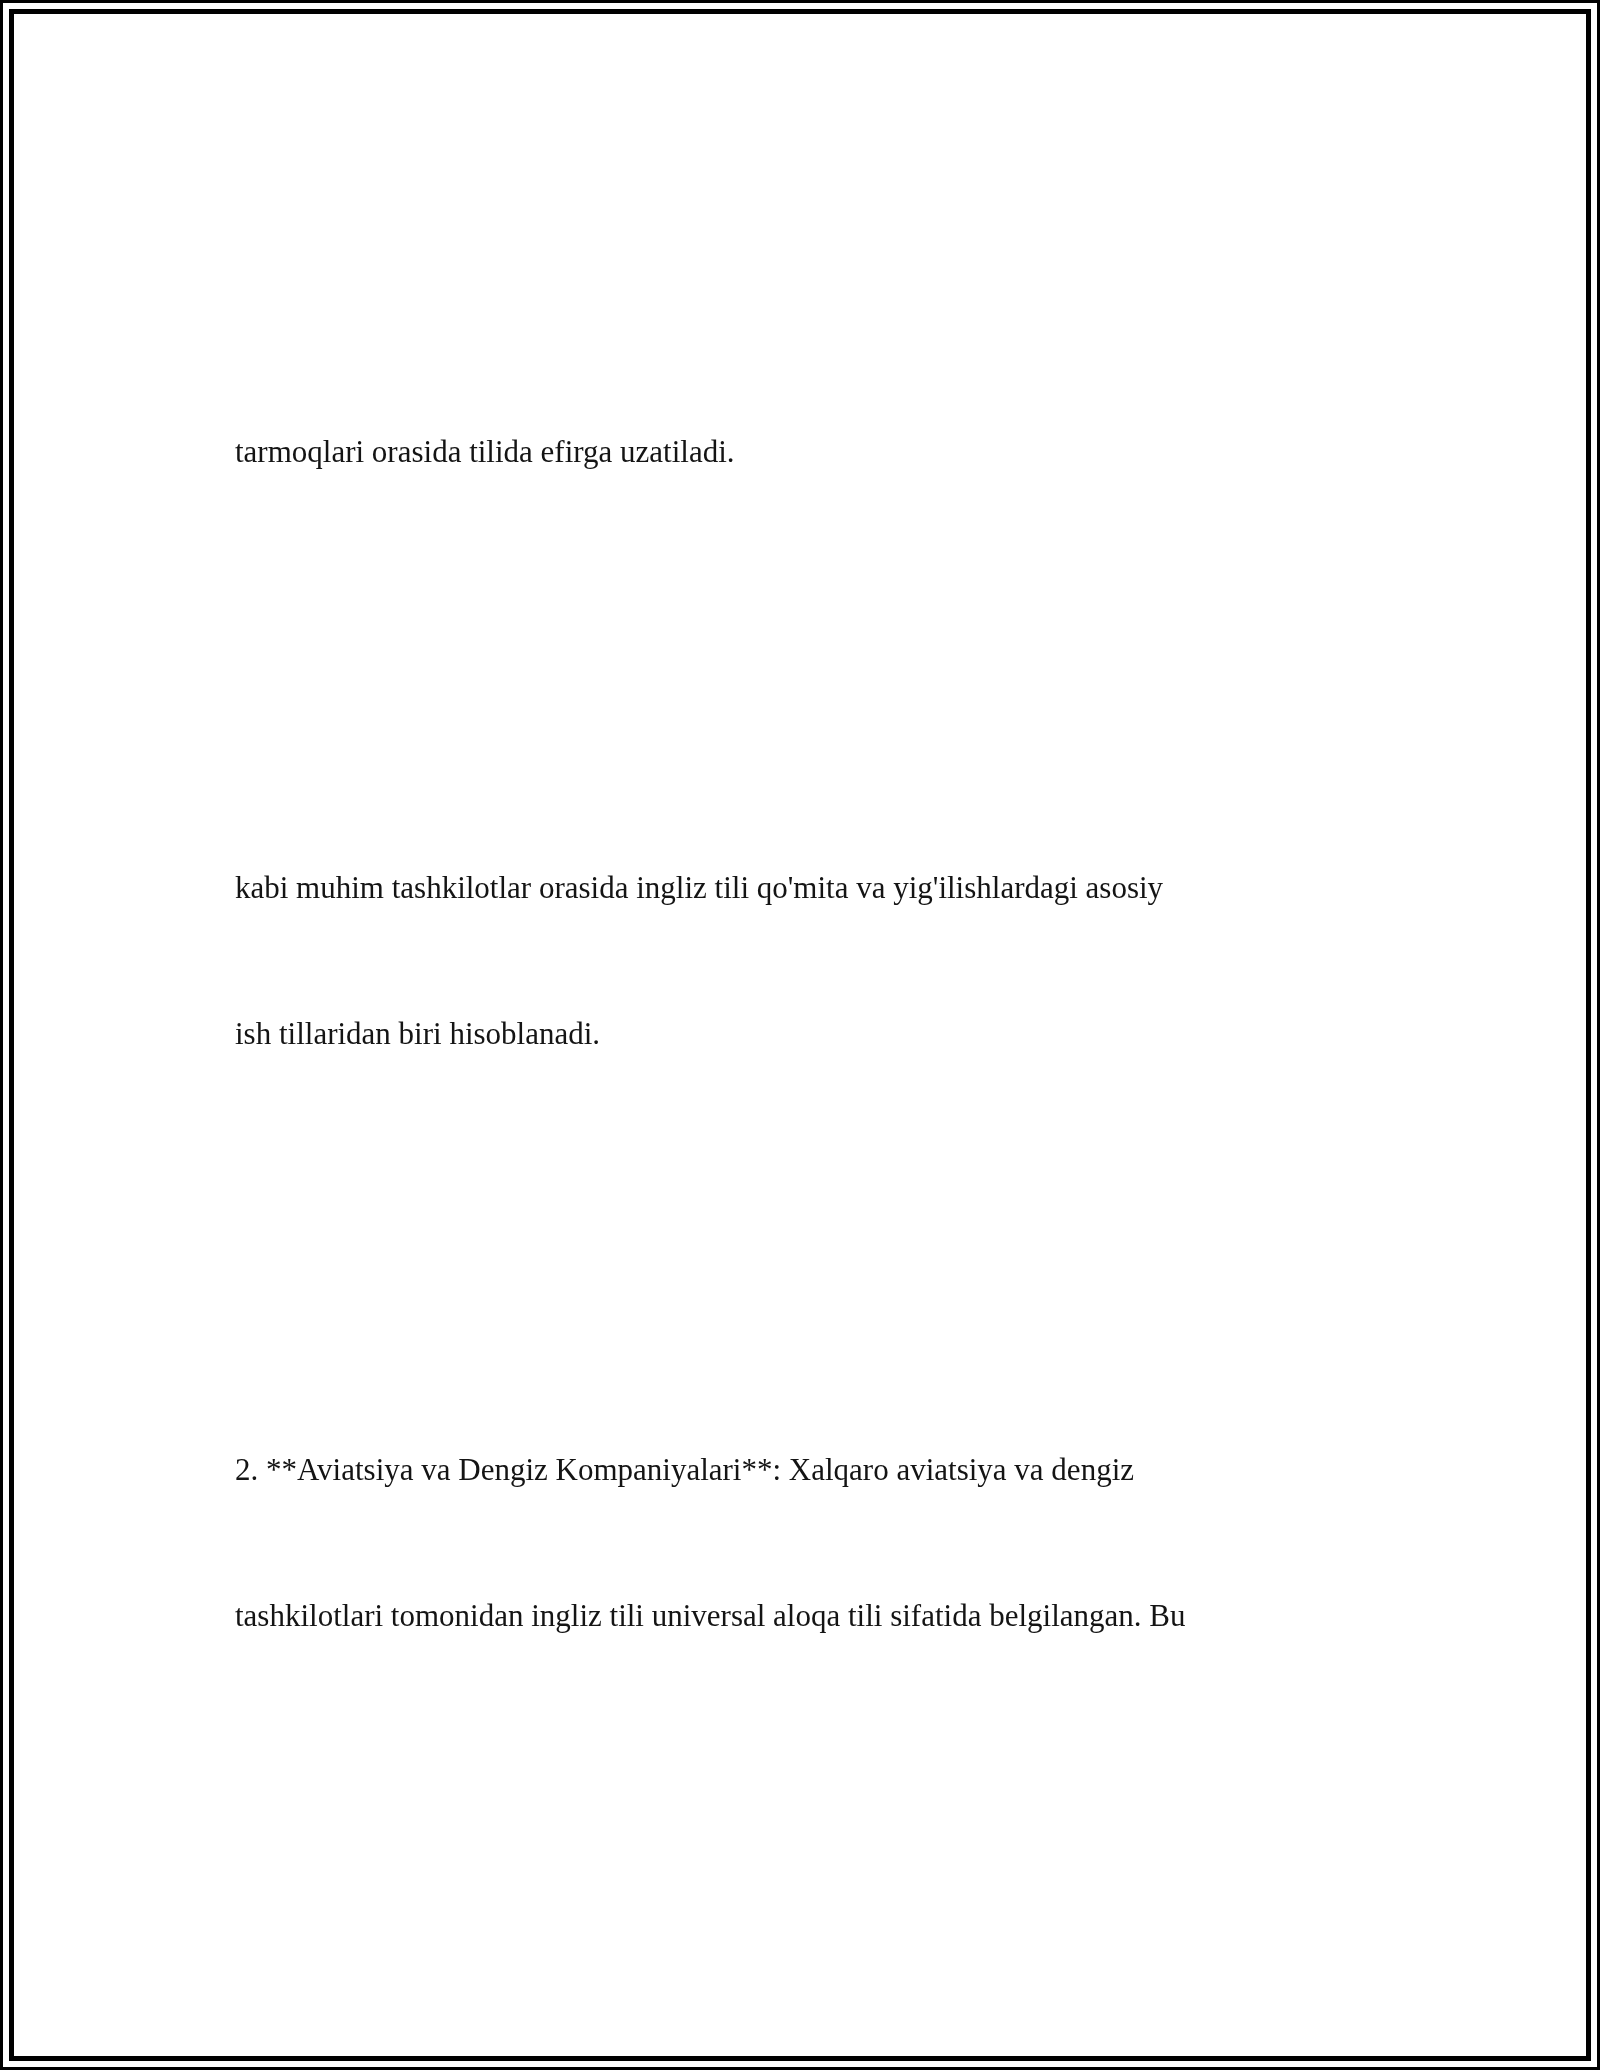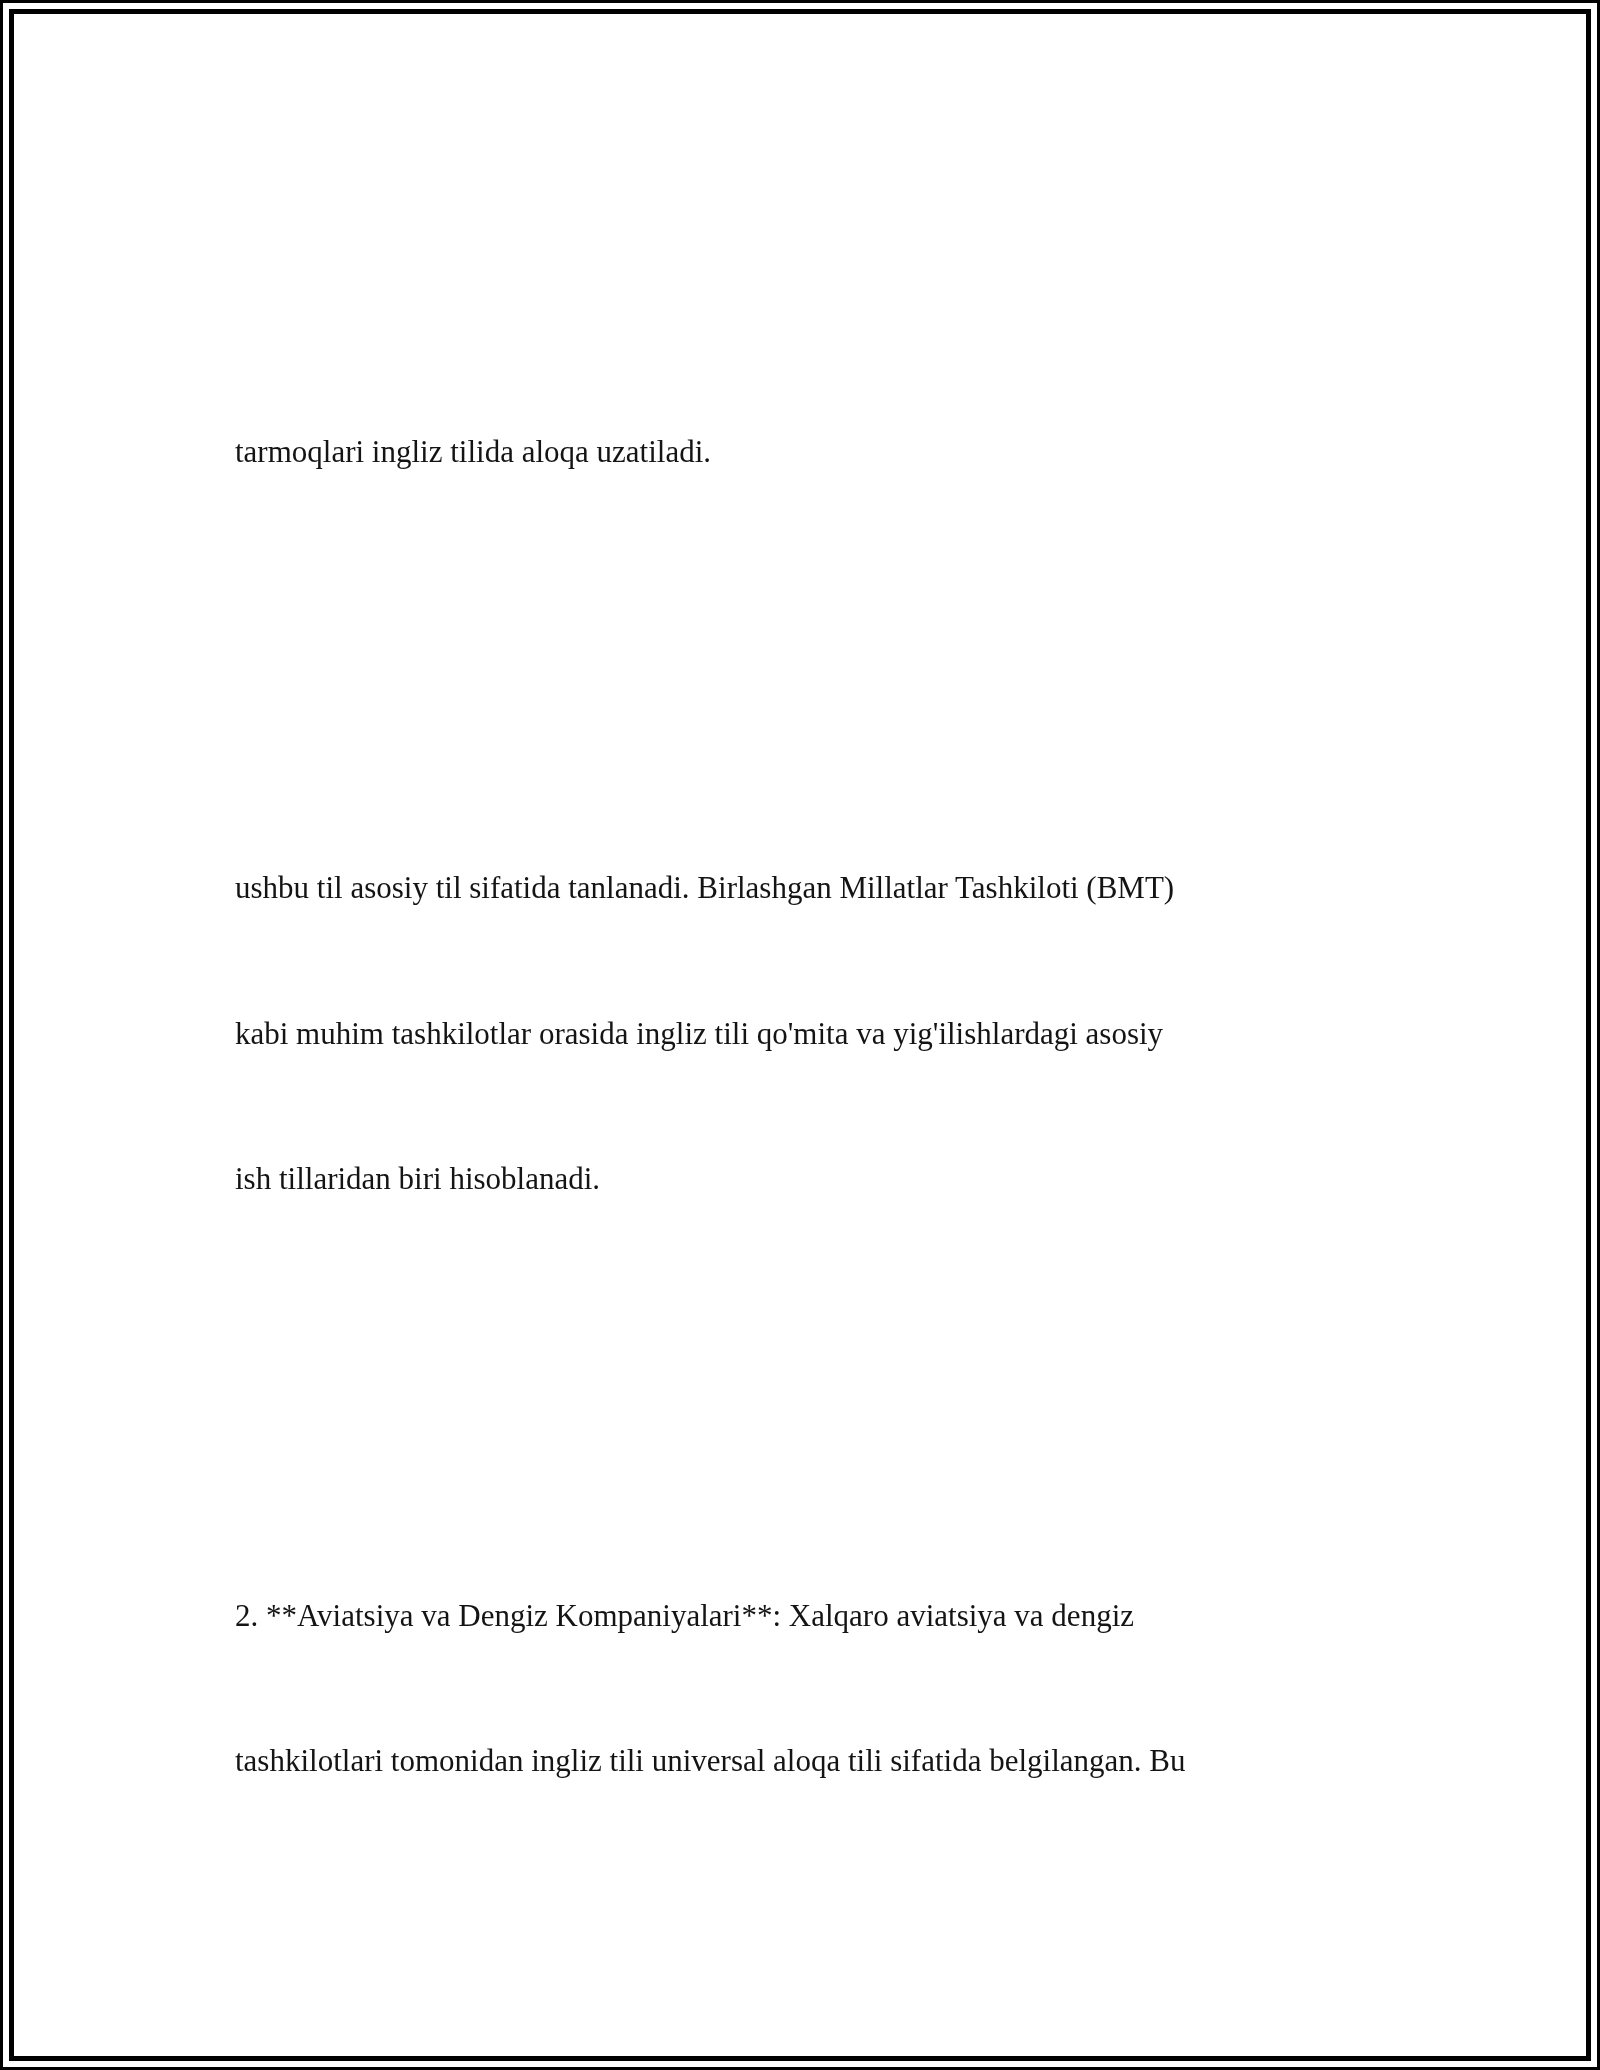--- a/index.html
+++ b/index.html
@@ -50,25 +50,24 @@
 </style>
 </head>
 <body>
 
 <div class="frame-outer"></div>
 <div class="frame-inner"></div>
 
 <div class="doc-text">
 
   <div class="paragraph">
-    <div class="text-line">tarmoqlari ingliz tilida aloqa uzatiladi.</div>
+    <div class="text-line">tarmoqlari orasida tilida efirga uzatiladi.</div>
   </div>
 
   <div class="paragraph">
-    <div class="text-line">ushbu til asosiy til sifatida tanlanadi. Birlashgan Millatlar Tashkiloti (BMT)</div>
     <div class="text-line">kabi muhim tashkilotlar orasida ingliz tili qo'mita va yig'ilishlardagi asosiy</div>
     <div class="text-line">ish tillaridan biri hisoblanadi.</div>
   </div>
 
   <div class="paragraph">
     <div class="text-line">2. **Aviatsiya va Dengiz Kompaniyalari**: Xalqaro aviatsiya va dengiz</div>
     <div class="text-line">tashkilotlari tomonidan ingliz tili universal aloqa tili sifatida belgilangan. Bu</div>
     
     
   </div>

